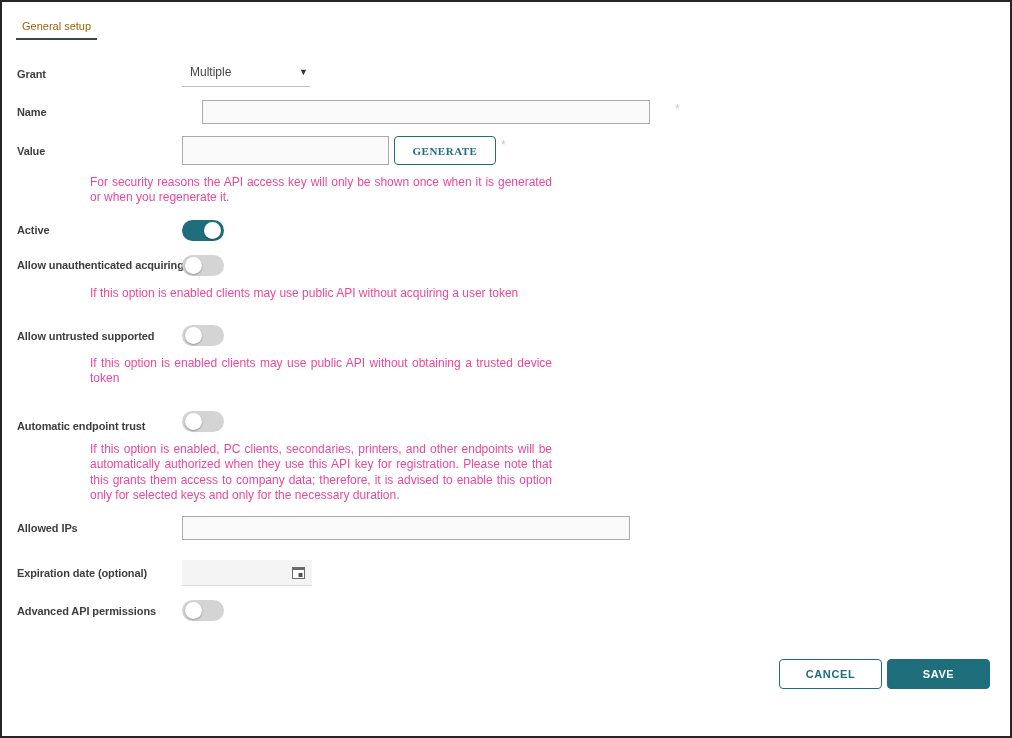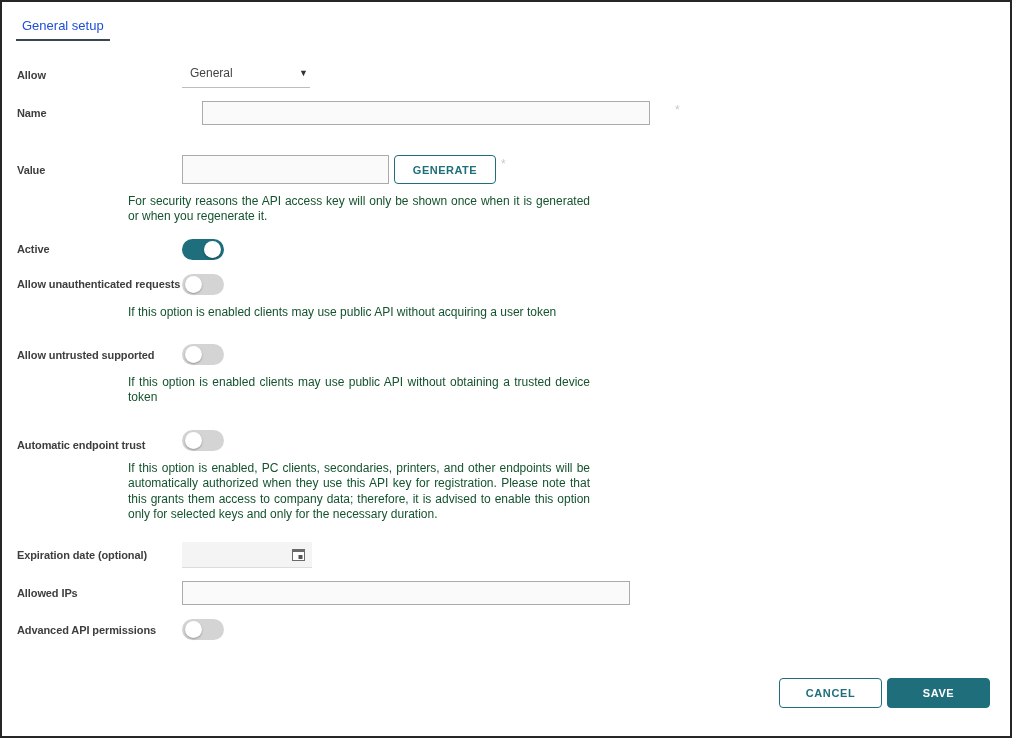--- a/index.html
+++ b/index.html
@@ -13,42 +13,42 @@
     border: 2px solid #262626;
     background: #fff;
     position: relative;
     overflow: hidden;
   }
 
   
   .tab-bar { padding: 14px 0 0 14px; }
   .tab {
     display: inline-block;
-    font-size: 13px;
-    color: #1d4ed8;
+    font-size: 11px;
+    color: #a16207;
     padding: 2px 6px 6px 6px;
     border-bottom: 2px solid #37474f;
     cursor: pointer;
   }
 
   
   .form { padding-left: 15px; }
   .row { display: flex; align-items: center; }
   .row-label {
     width: 165px; flex: 0 0 165px;
     font-size: 11px; font-weight: bold;
     letter-spacing: -0.1px;
     color: #3e3e3e;
     white-space: nowrap;
   }
   .helper {
-    margin-left: 111px;
+    margin-left: 73px;
     max-width: 462px;
     font-size: 12px;
-    color: #14532d;
+    color: #ec4899;
     line-height: 1.28;
     text-align: justify;
   }
 
   
   .select {
     width: 128px; height: 26px;
     display: flex; align-items: center; justify-content: space-between;
     border-bottom: 1px solid #bdbdbd;
     padding: 0 2px 4px 8px;
@@ -71,21 +71,21 @@
   .input-value { width: 207px; height: 29px; }
   .asterisk { color: #c9c9c9; font-size: 12px; margin-left: 5px; align-self: flex-start; margin-top: 2px; }
 
   .generate-btn {
     margin-left: 5px;
     width: 102px; height: 29px;
     background: #fff;
     border: 1px solid #1e6e7c;
     border-radius: 4px;
     color: #1e6e7c;
-    font-family: Liberation Sans, sans-serif;
+    font-family: Liberation Serif, serif;
     font-size: 11px; font-weight: bold;
     letter-spacing: 0.5px;
     cursor: pointer;
   }
 
   
   .toggle {
     width: 42px; height: 21px;
     border-radius: 11px;
     background: #d4d4d4;
@@ -127,21 +127,21 @@
     font-size: 11px; font-weight: bold;
     letter-spacing: 0.6px;
     cursor: pointer;
   }
   .btn-outline { background: #fff; border: 1px solid #1e6e7c; color: #1e6e7c; }
   .btn-solid { background: #1e6e7c; border: 1px solid #1e6e7c; color: #fff; }
 
   
   .mt-type { margin-top: 21px; }
   .mt-name { margin-top: 13px; gap: 20px; }
-  .mt-value { margin-top: 30px; }
+  .mt-value { margin-top: 12px; }
   .mt-helper-sm { margin-top: 10px; }
   .mt-active { margin-top: 14px; }
   .mt-unauth { margin-top: 14px; }
   .mt-untrusted { margin-top: 24px; }
   .mt-autotrust { margin-top: 24px; align-items: flex-end; }
   .mt-expiration { margin-top: 20px; }
   .mt-ips { margin-top: 13px; }
   .mt-advanced { margin-top: 14px; }
 </style>
 </head>
@@ -149,23 +149,23 @@
 
 <div class="frame">
 
   <div class="tab-bar">
     <div class="tab">General setup</div>
   </div>
 
   <div class="form">
 
     <div class="row mt-type">
-      <div class="row-label">Allow</div>
+      <div class="row-label">Grant</div>
       <div class="select">
-        <span class="select-value">General</span>
+        <span class="select-value">Multiple</span>
         <span class="caret">▼</span>
       </div>
     </div>
 
     <div class="row mt-name">
       <div class="row-label">Name</div>
       <input class="text-input input-wide" type="text" value="" style="">
       <span class="asterisk">*</span>
     </div>
 
@@ -178,21 +178,21 @@
     <div class="helper mt-helper-sm">For security reasons the API access key will only be shown once when it is generated or when you regenerate it.</div>
 
     <div class="row mt-active">
       <div class="row-label">Active</div>
       <div class="toggle" data-state="on">
         <div class="knob"></div>
       </div>
     </div>
 
     <div class="row mt-unauth">
-      <div class="row-label">Allow unauthenticated requests</div>
+      <div class="row-label">Allow unauthenticated acquiring</div>
       <div class="toggle" data-state="off">
         <div class="knob"></div>
       </div>
     </div>
     <div class="helper mt-helper-sm">If this option is enabled clients may use public API without acquiring a user token</div>
 
     <div class="row mt-untrusted">
       <div class="row-label">Allow untrusted supported</div>
       <div class="toggle" data-state="off">
         <div class="knob"></div>
@@ -200,39 +200,39 @@
     </div>
     <div class="helper mt-helper-sm">If this option is enabled clients may use public API without obtaining a trusted device token</div>
 
     <div class="row mt-autotrust">
       <div class="row-label">Automatic endpoint trust</div>
       <div class="toggle" data-state="off">
         <div class="knob"></div>
       </div>
     </div>
     <div class="helper mt-helper-sm">If this option is enabled, PC clients, secondaries, printers, and other endpoints will be automatically authorized when they use this API key for registration. Please note that this grants them access to company data; therefore, it is advised to enable this option only for selected keys and only for the necessary duration.</div>
+
+    <div class="row mt-ips">
+      <div class="row-label">Allowed IPs</div>
+      <input class="text-input input-wide" type="text" value="" style="">
+    </div>
 
     <div class="row mt-expiration">
       <div class="row-label">Expiration date (optional)</div>
       <div class="date-field">
         <span style="line-height:0;">
           <svg width="15" height="15" viewBox="0 0 15 15">
             <rect x="1.5" y="2.5" width="12" height="11" fill="#fff" stroke="#6a6a6a" stroke-width="1"></rect>
             <rect x="1.5" y="2.5" width="12" height="2.5" fill="#6a6a6a"></rect>
             <rect x="7.5" y="8" width="4" height="4" fill="#555"></rect>
           </svg>
         </span>
       </div>
     </div>
 
-    <div class="row mt-ips">
-      <div class="row-label">Allowed IPs</div>
-      <input class="text-input input-wide" type="text" value="" style="">
-    </div>
-
     <div class="row mt-advanced">
       <div class="row-label">Advanced API permissions</div>
       <div class="toggle" data-state="off">
         <div class="knob"></div>
       </div>
     </div>
 
   </div>
 
   <div class="footer">

